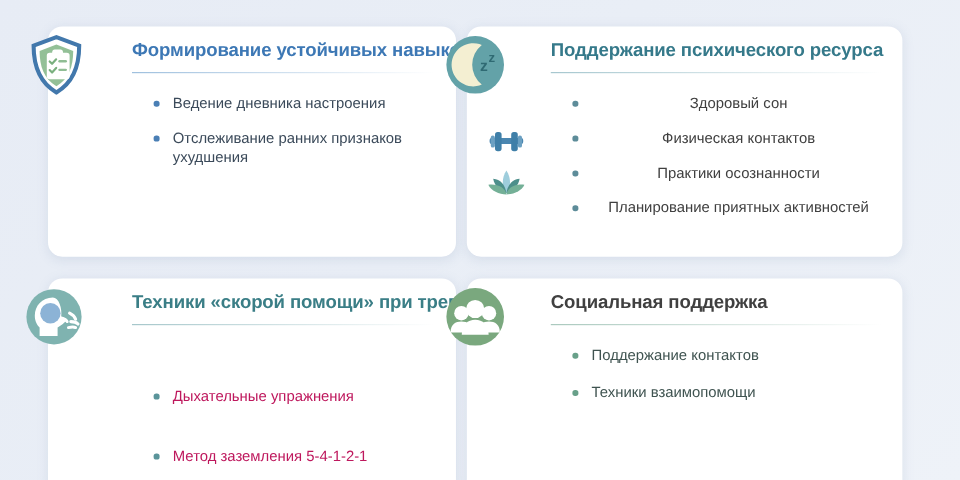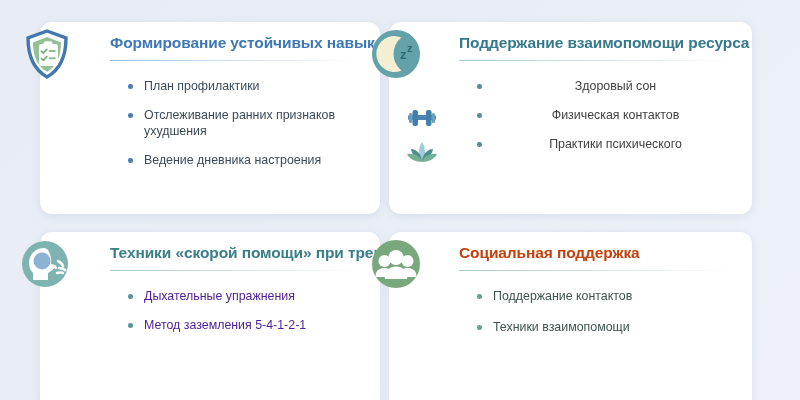--- a/index.html
+++ b/index.html
@@ -52,21 +52,21 @@
     left: 70px;
     top: 12px;
     font-size: 15.5px;
     font-weight: 700;
     letter-spacing: -0.1px;
     white-space: nowrap;
   }
   .card.c1 .card-title { color: #3d78b5; }
   .card.c2 .card-title { color: #35798a; }
   .card.c3 .card-title { color: #3a7e86; }
-  .card.c4 .card-title { color: #c2410c; }
+  .card.c4 .card-title { color: #404040; }
 
   .title-rule {
     position: absolute;
     left: 70px;
     top: 38px;
     height: 1px;
     width: 252px;
   }
   .card.c2 .title-rule, .card.c4 .title-rule { width: 276px; }
   .card.c1 .title-rule { background: linear-gradient(to right, #9fc0de, rgba(159,192,222,0)); }
@@ -98,21 +98,21 @@
     top: 6px;
     width: 4.5px;
     height: 4.5px;
     border-radius: 50%;
   }
   .card.c1 .bullet-row::before { background: #4a7fb5; }
   .card.c1 .bullet-row { color: #3b4a5a; }
   .card.c2 .bullet-row::before { background: #5d8c99; }
   .card.c2 .bullet-row { color: #404040; text-align: center; }
   .card.c3 .bullet-row::before { background: #5a949a; }
-  .card.c3 .bullet-row { color: #4c1d95; }
+  .card.c3 .bullet-row { color: #be185d; margin-top: 34px; }
   .card.c4 .bullet-row::before { background: #68a089; }
   .card.c4 .bullet-row { color: #3f5350; }
 
   
   .side-icon {
     position: absolute;
     width: 34px;
     height: 34px;
     left: 16px;
   }
@@ -136,37 +136,36 @@
           <path d="M23.4 26.2 l2 2 3.4-3.8" fill="none" stroke="#7ab07f" stroke-width="1.8" stroke-linecap="round" stroke-linejoin="round"></path>
           <rect x="30.6" y="25" width="7.2" height="2" rx="1" fill="#8fbd94"></rect>
           <path d="M23.4 33.4 l2 2 3.4-3.8" fill="none" stroke="#7ab07f" stroke-width="1.8" stroke-linecap="round" stroke-linejoin="round"></path>
           <rect x="30.6" y="32.2" width="7.2" height="2" rx="1" fill="#8fbd94"></rect>
         </svg>
       </span>
       <div class="card-title">Формирование устойчивых навыков</div>
       <div class="title-rule"></div>
     </div>
     <div class="bullets">
-      <div class="bullet-row">План профилактики</div>
+      <div class="bullet-row">Ведение дневника настроения</div>
       <div class="bullet-row">Отслеживание ранних признаков ухудшения</div>
-      <div class="bullet-row">Ведение дневника настроения</div>
     </div>
   </div>
 
   <div class="card c2">
     <div class="card-head">
       <span class="head-icon">
         <svg viewBox="0 0 58 58">
           <circle cx="29" cy="29" r="24" fill="#63a2a8"></circle>
           <path d="M34.5 12.5 A18 18 0 1 0 34.5 45.5 A21 21 0 0 1 34.5 12.5 Z" fill="#f4efd2"></path>
           <text x="33" y="34" font-family="'Liberation Sans',sans-serif" font-size="13" font-weight="700" fill="#2f6a73">z</text>
           <text x="40" y="27" font-family="'Liberation Sans',sans-serif" font-size="11" font-weight="700" fill="#2f6a73">z</text>
         </svg>
       </span>
-      <div class="card-title">Поддержание взаимопомощи ресурса</div>
+      <div class="card-title">Поддержание психического ресурса</div>
       <div class="title-rule"></div>
     </div>
 
     <span class="side-icon dumbbell">
       <svg viewBox="0 0 34 34">
         <rect x="3" y="13" width="28" height="5" rx="1.6" fill="#4a86b0"></rect>
         <rect x="7.5" y="8" width="5.5" height="16" rx="2.2" fill="#3f7fa8"></rect>
         <rect x="21" y="8" width="5.5" height="16" rx="2.2" fill="#3f7fa8"></rect>
         <rect x="4" y="11" width="3.4" height="10" rx="1.6" fill="#6ba0c2"></rect>
         <rect x="26.6" y="11" width="3.4" height="10" rx="1.6" fill="#6ba0c2"></rect>
@@ -179,21 +178,22 @@
         <path d="M17 25 C12 24 7 19 6 13 C12 13.5 16 18 17 25 Z" fill="#4d8f8b"></path>
         <path d="M17 25 C22 24 27 19 28 13 C22 13.5 18 18 17 25 Z" fill="#4d8f8b"></path>
         <path d="M17 26 C11 26 4 23 2 18 C9 17 16 20 17 26 Z" fill="#74b097"></path>
         <path d="M17 26 C23 26 30 23 32 18 C25 17 18 20 17 26 Z" fill="#74b097"></path>
       </svg>
     </span>
 
     <div class="bullets">
       <div class="bullet-row">Здоровый сон</div>
       <div class="bullet-row">Физическая контактов</div>
-      <div class="bullet-row">Практики психического</div>
+      <div class="bullet-row">Практики осознанности</div>
+      <div class="bullet-row">Планирование приятных активностей</div>
     </div>
   </div>
 
   <div class="card c3">
     <div class="card-head">
       <span class="head-icon">
         <svg viewBox="0 0 58 58">
           <circle cx="27" cy="29" r="23" fill="#7fb3b0"></circle>
           <path d="M26 13 C17 13 11 20 11 28 C11 33 13 36 15 38 L15 45 L30 45 L30 38 C33 36 36 34 38 31 L33 29 C34 22 31 13 26 13 Z" fill="#ffffff"></path>
           <circle cx="24" cy="26" r="8.5" fill="#8cb3d6"></circle>

